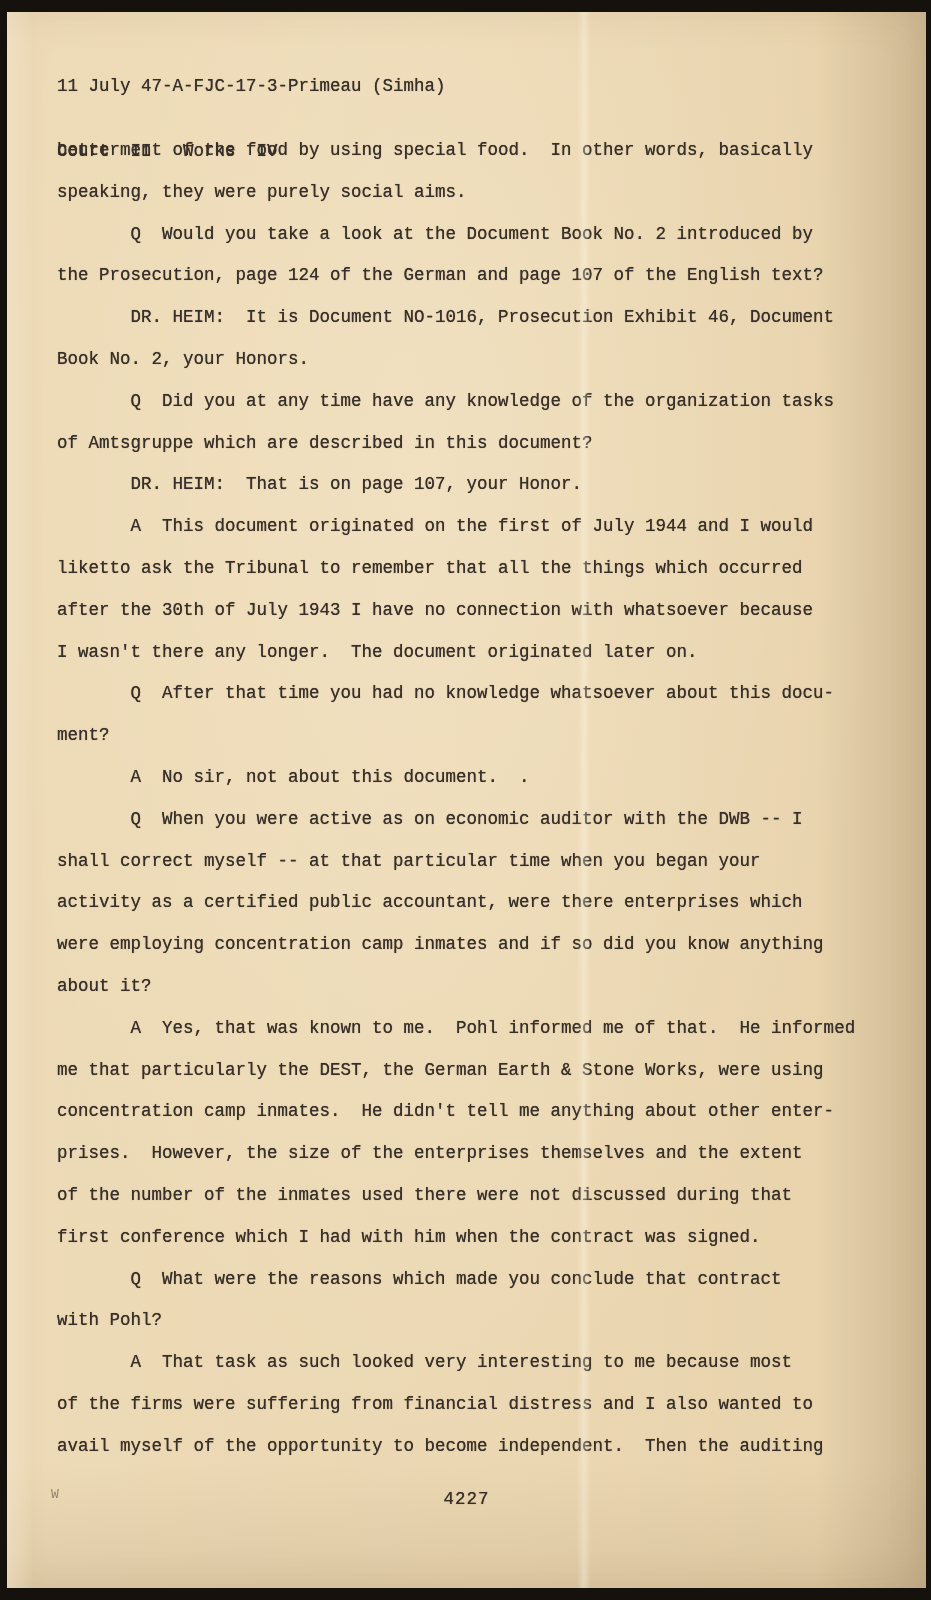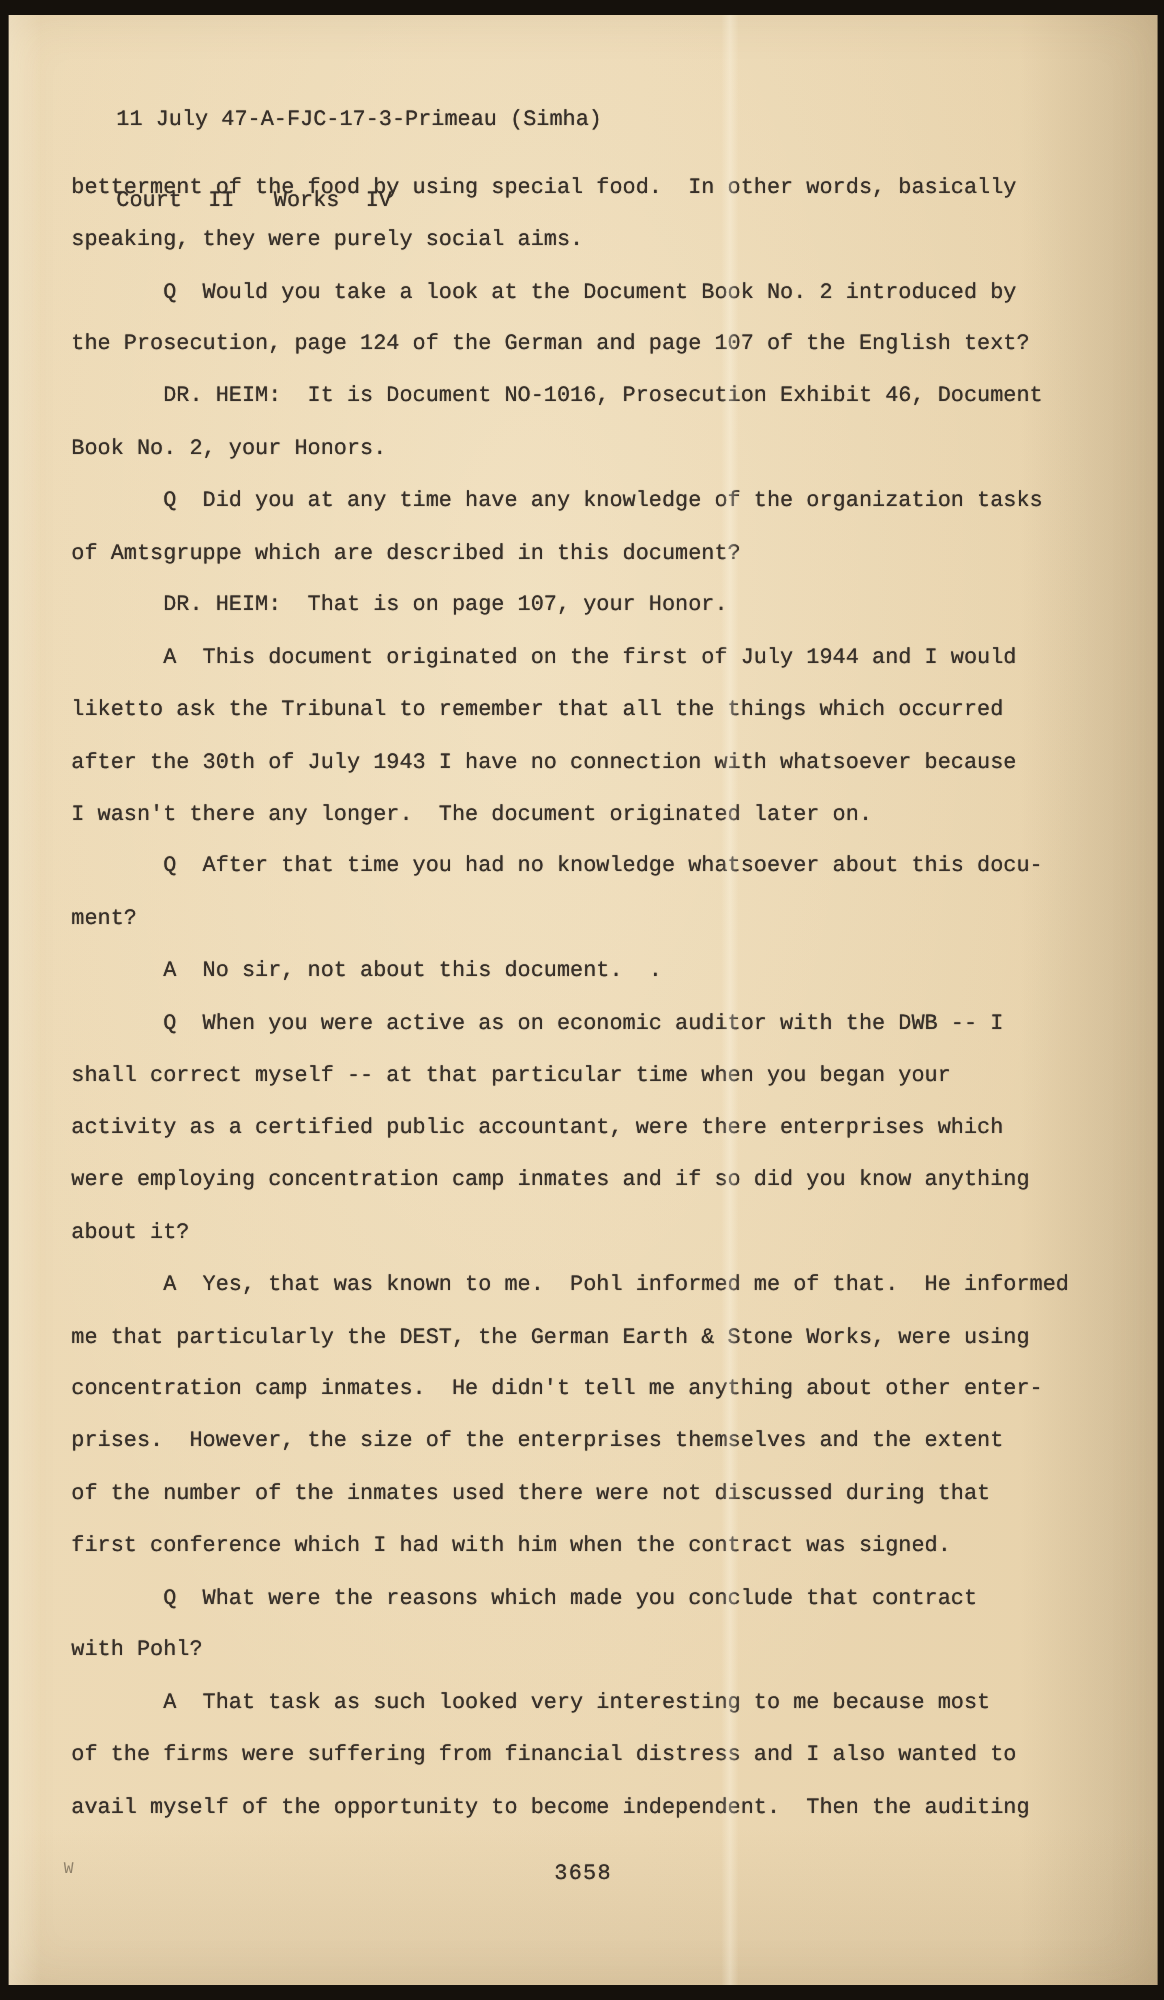--- a/index.html
+++ b/index.html
@@ -44,23 +44,22 @@
   }
   .typewriter {
     color: #37302a;
     text-shadow: 0 0 0.7px rgba(45,35,25,0.85);
     font-size: 17.5px;
     white-space: pre;
   }
   .header {
     position: absolute;
     left: 50px;
-    top: 31px;
+    top: 21px;
     line-height: 21.5px;
-    margin-left: 36px;
   }
   .body-text {
     position: absolute;
     left: 50px;
     top: 118px;
     right: 10px;
   }
   .bline {
     line-height: 41.8px;
   }
@@ -87,18 +86,18 @@
 <div class="scan">
   <div class="page">
 
     <div class="header typewriter">
       <div class="hline">11 July 47-A-FJC-17-3-Primeau (Simha)</div>
       <div class="hline">Court  II   Works  IV</div>
     </div>
 
     <div class="body-text typewriter"><div class="bline">betterment of the food by using special food.  In other words, basically</div><div class="bline">speaking, they were purely social aims.</div><div class="bline">       Q  Would you take a look at the Document Book No. 2 introduced by</div><div class="bline">the Prosecution, page 124 of the German and page 107 of the English text?</div><div class="bline">       DR. HEIM:  It is Document NO-1016, Prosecution Exhibit 46, Document</div><div class="bline">Book No. 2, your Honors.</div><div class="bline">       Q  Did you at any time have any knowledge of the organization tasks</div><div class="bline">of Amtsgruppe which are described in this document?</div><div class="bline">       DR. HEIM:  That is on page 107, your Honor.</div><div class="bline">       A  This document originated on the first of July 1944 and I would</div><div class="bline">liketto ask the Tribunal to remember that all the things which occurred</div><div class="bline">after the 30th of July 1943 I have no connection with whatsoever because</div><div class="bline">I wasn't there any longer.  The document originated later on.</div><div class="bline">       Q  After that time you had no knowledge whatsoever about this docu-</div><div class="bline">ment?</div><div class="bline">       A  No sir, not about this document.  .</div><div class="bline">       Q  When you were active as on economic auditor with the DWB -- I</div><div class="bline">shall correct myself -- at that particular time when you began your</div><div class="bline">activity as a certified public accountant, were there enterprises which</div><div class="bline">were employing concentration camp inmates and if so did you know anything</div><div class="bline">about it?</div><div class="bline">       A  Yes, that was known to me.  Pohl informed me of that.  He informed</div><div class="bline">me that particularly the DEST, the German Earth &amp; Stone Works, were using</div><div class="bline">concentration camp inmates.  He didn't tell me anything about other enter-</div><div class="bline">prises.  However, the size of the enterprises themselves and the extent</div><div class="bline">of the number of the inmates used there were not discussed during that</div><div class="bline">first conference which I had with him when the contract was signed.</div><div class="bline">       Q  What were the reasons which made you conclude that contract</div><div class="bline">with Pohl?</div><div class="bline">       A  That task as such looked very interesting to me because most</div><div class="bline">of the firms were suffering from financial distress and I also wanted to</div><div class="bline">avail myself of the opportunity to become independent.  Then the auditing</div></div>
 
-    <div class="pagenum typewriter">3658</div>
+    <div class="pagenum typewriter">4227</div>
 
     <div class="margin-mark">W</div>
 
   </div>
 </div>
 
 </body></html>

